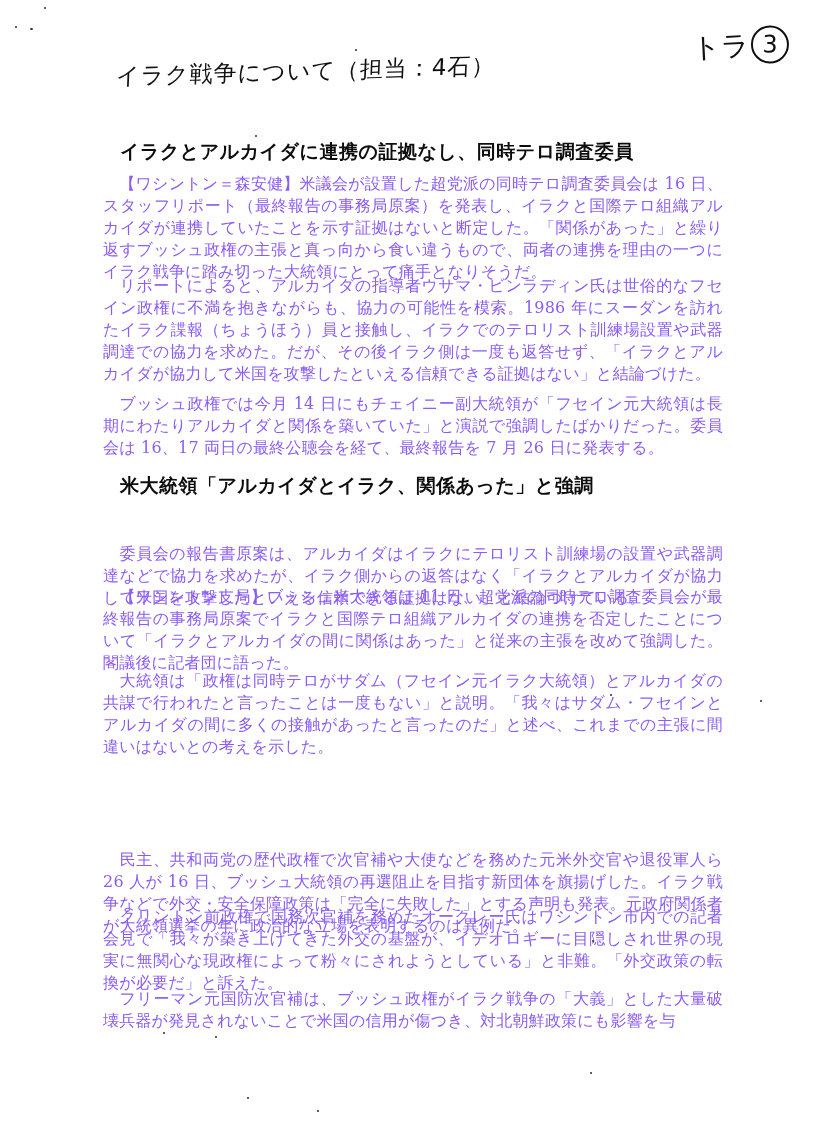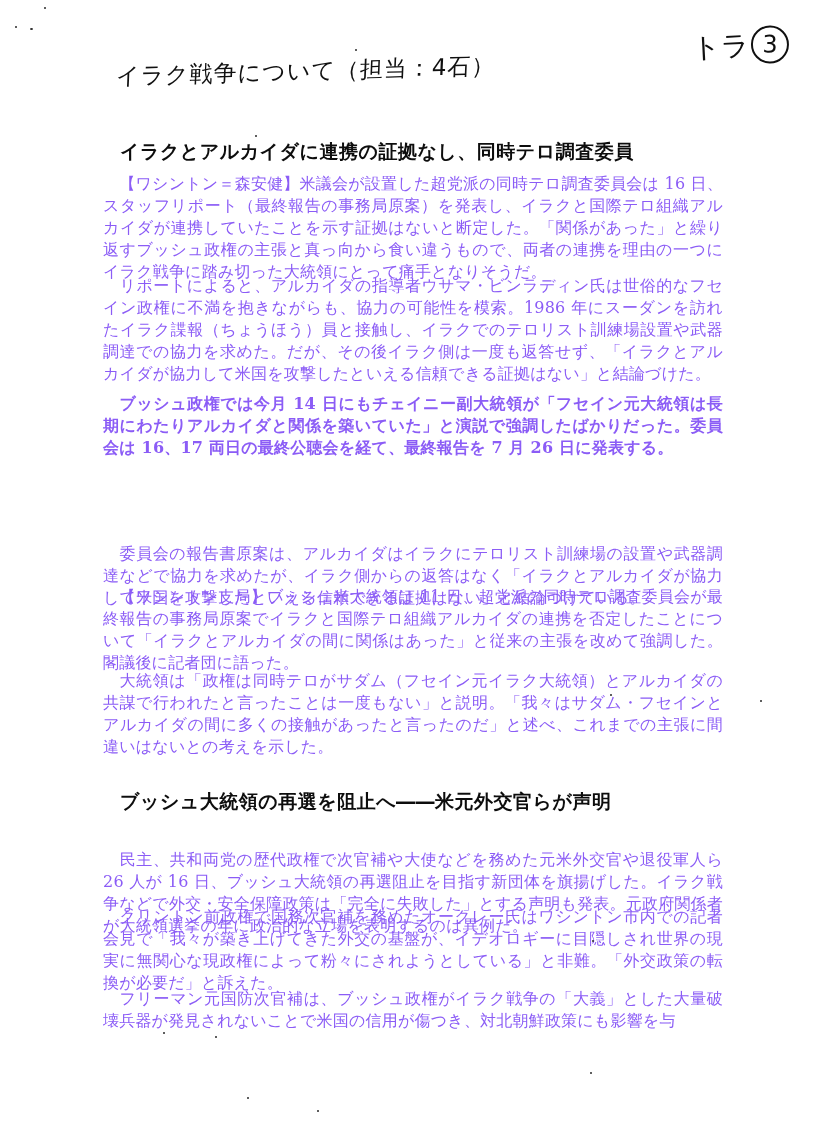--- a/index.html
+++ b/index.html
@@ -45,21 +45,21 @@
     position:absolute;left:103px;width:620px;margin:0;
     font-size:16px;line-height:22px;
     letter-spacing:0.2px;
     text-align:justify;
     color:#8b5cf6;
   }
   
   #h1{top:128px;}
   #p1{top:173px;}
   #p2{top:275px;}
-  #p3{top:393px;font-weight:bold;}
+  #p3{top:393px;}
   #h2{top:462px;}
   #p4{top:543px;}
   #p5{top:586px;}
   #p6{top:670px;}
   #h3{top:778px;}
   #p7{top:820px;margin-top:29px;}
   #p8{top:906px;}
   #p9{top:988px;}
   
   .speck{
@@ -77,25 +77,25 @@
       <span class="hw-circle">3</span>
   </div>
 
   <div class="hw-title">イラク戦争について（担当：4石）</div>
 
   <h2 id="h1" class="headline">イラクとアルカイダに連携の証拠なし、同時テロ調査委員</h2>
   <p id="p1" class="para">　【ワシントン＝森安健】米議会が設置した超党派の同時テロ調査委員会は 16 日、スタッフリポート（最終報告の事務局原案）を発表し、イラクと国際テロ組織アルカイダが連携していたことを示す証拠はないと断定した。「関係があった」と繰り返すブッシュ政権の主張と真っ向から食い違うもので、両者の連携を理由の一つにイラク戦争に踏み切った大統領にとって痛手となりそうだ。</p>
   <p id="p2" class="para">　リポートによると、アルカイダの指導者ウサマ・ビンラディン氏は世俗的なフセイン政権に不満を抱きながらも、協力の可能性を模索。1986 年にスーダンを訪れたイラク諜報（ちょうほう）員と接触し、イラクでのテロリスト訓練場設置や武器調達での協力を求めた。だが、その後イラク側は一度も返答せず、「イラクとアルカイダが協力して米国を攻撃したといえる信頼できる証拠はない」と結論づけた。</p>
   <p id="p3" class="para">　ブッシュ政権では今月 14 日にもチェイニー副大統領が「フセイン元大統領は長期にわたりアルカイダと関係を築いていた」と演説で強調したばかりだった。委員会は 16、17 両日の最終公聴会を経て、最終報告を 7 月 26 日に発表する。</p>
 
+  <h2 id="h2" class="headline">米大統領「アルカイダとイラク、関係あった」と強調</h2>
   <p id="p4" class="para">　委員会の報告書原案は、アルカイダはイラクにテロリスト訓練場の設置や武器調達などで協力を求めたが、イラク側からの返答はなく「イラクとアルカイダが協力して米国を攻撃したといえる信頼できる証拠はない」と結論づけている。</p>
   <p id="p5" class="para">　【ワシントン支局】ブッシュ米大統領は 11 日、超党派の同時テロ調査委員会が最終報告の事務局原案でイラクと国際テロ組織アルカイダの連携を否定したことについて「イラクとアルカイダの間に関係はあった」と従来の主張を改めて強調した。閣議後に記者団に語った。</p>
   <p id="p6" class="para">　大統領は「政権は同時テロがサダム（フセイン元イラク大統領）とアルカイダの共謀で行われたと言ったことは一度もない」と説明。「我々はサダム・フセインとアルカイダの間に多くの接触があったと言ったのだ」と述べ、これまでの主張に間違いはないとの考えを示した。</p>
 
-  <h2 id="h3" class="headline">ブッシュ大統領の再選を阻止へ――米元外交官らが声明</h2>
   <p id="p7" class="para">　民主、共和両党の歴代政権で次官補や大使などを務めた元米外交官や退役軍人ら 26 人が 16 日、ブッシュ大統領の再選阻止を目指す新団体を旗揚げした。イラク戦争などで外交・安全保障政策は「完全に失敗した」とする声明も発表。元政府関係者が大統領選挙の年に政治的な立場を表明するのは異例だ。</p>
   <p id="p9" class="para">　フリーマン元国防次官補は、ブッシュ政権がイラク戦争の「大義」とした大量破壊兵器が発見されないことで米国の信用が傷つき、対北朝鮮政策にも影響を与</p>
   <p id="p8" class="para">　クリントン前政権で国務次官補を務めたオークレー氏はワシントン市内での記者会見で「我々が築き上げてきた外交の基盤が、イデオロギーに目隠しされ世界の現実に無関心な現政権によって粉々にされようとしている」と非難。「外交政策の転換が必要だ」と訴えた。</p>
 
   <div class="speck" style="left:44px;top:7px"></div>
   <div class="speck" style="left:15px;top:26px"></div>
   <div class="speck" style="left:30px;top:28px;width:3px;height:2px"></div>
   <div class="speck" style="left:355px;top:49px"></div>
   <div class="speck" style="left:255px;top:135px"></div>
   <div class="speck" style="left:610px;top:694px"></div>

